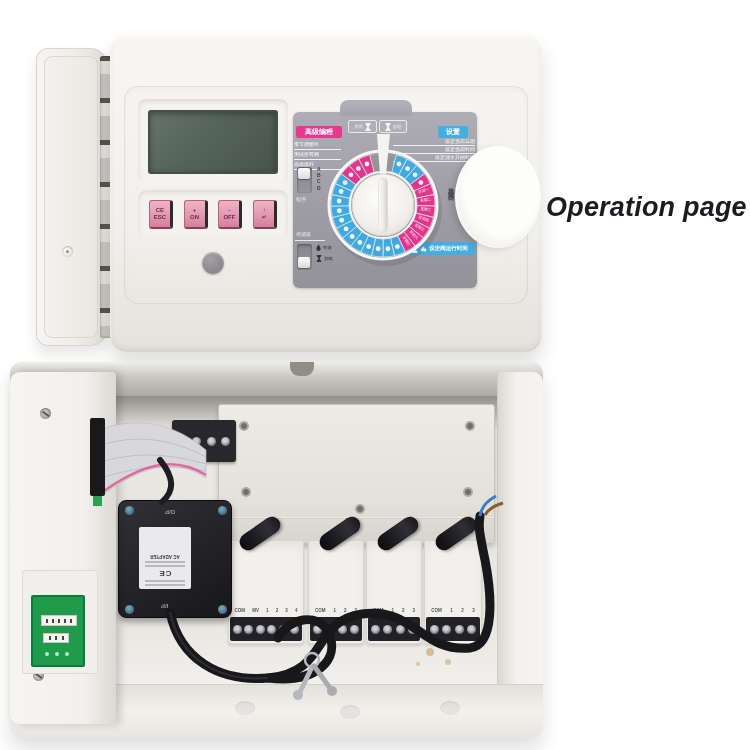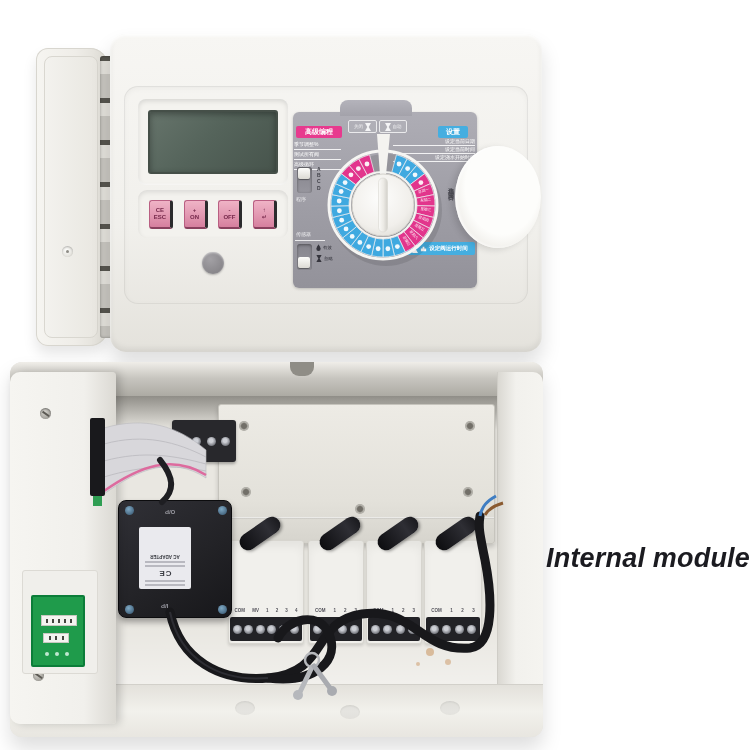--- a/index.html
+++ b/index.html
@@ -313,20 +313,21 @@
             </g>
           <circle cx="90" cy="93" r="33" fill="none" stroke="#f4f4f1" stroke-width="2"></circle>
           <circle cx="90" cy="93" r="31" fill="url(#knobG)" stroke="#d3d1cb" stroke-width="1"></circle>
           <rect x="85.5" y="66" width="9" height="54" rx="4.5" fill="url(#ridgeG)" stroke="#d8d6d0" stroke-width=".6"></rect>
         </svg>
       </div>
 
       <div class="abs latch"></div>
     </div>
 
+    <div class="abs caption" style="left:546px;top:192px;">Operation page</div>
   </div>
 
   <div class="abs" style="left:0;top:355px;width:545px;height:395px;">
     <div class="abs box" style="top:7px;">
       <div class="abs rim-top"></div>
       <div class="abs rim-notch"></div>
       <div class="abs interior"></div>
       <div class="abs right-wall"></div>
       <div class="abs rim-bottom">
         <div class="boss" style="left:225px;top:16px;"></div>
@@ -481,15 +482,14 @@
         <circle cx="288" cy="333" r="5" fill="#b6b8bc"></circle>
         <path d="M304,304 L320,326" stroke="#a9abb0" stroke-width="5" stroke-linecap="round"></path>
         <circle cx="322" cy="329" r="5" fill="#a9abb0"></circle>
 
         <circle cx="420" cy="290" r="4" fill="#c08040" opacity=".45"></circle>
         <circle cx="438" cy="300" r="3" fill="#c08040" opacity=".4"></circle>
         <circle cx="408" cy="302" r="2" fill="#c08040" opacity=".4"></circle>
       </svg>
     </div>
 
-    <div class="abs caption" style="left:546px;top:188px;">Internal module</div>
   </div>
 </div>
 
 </body></html>

